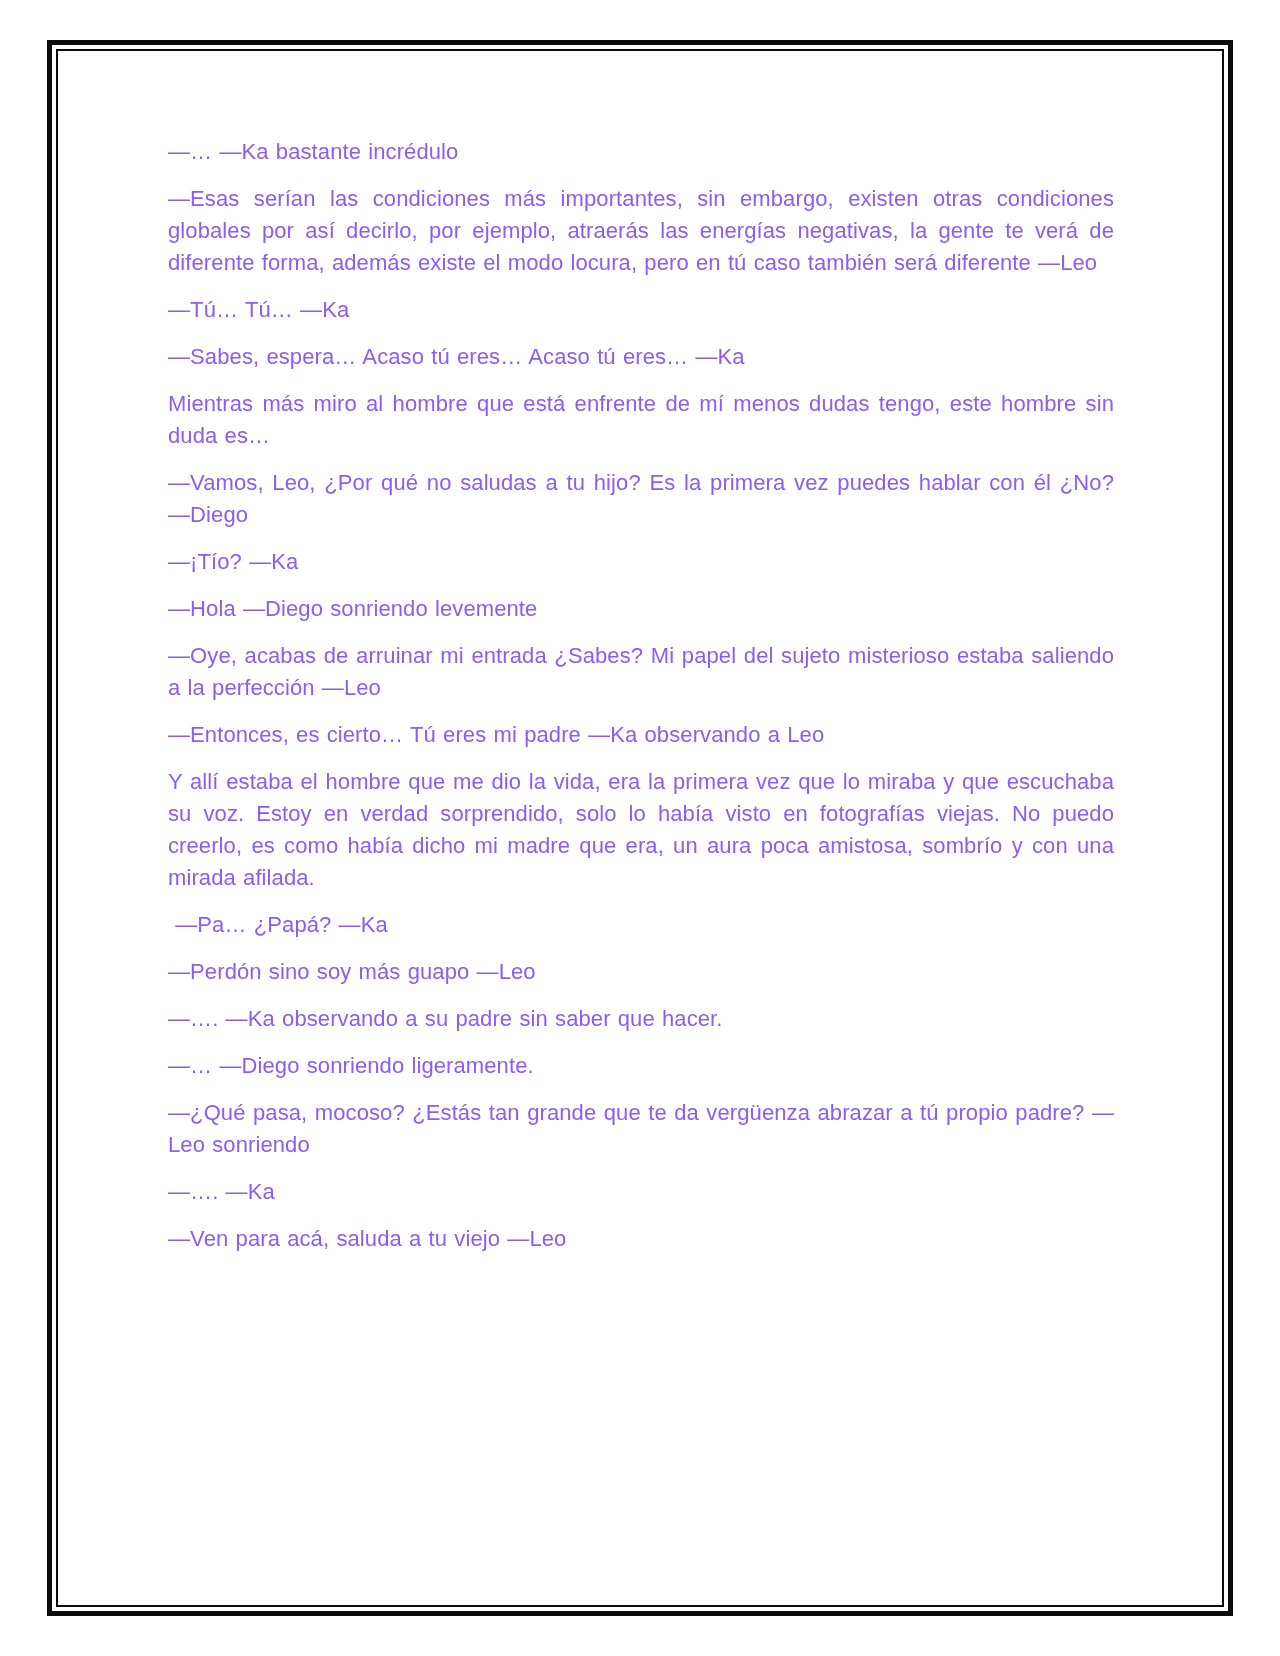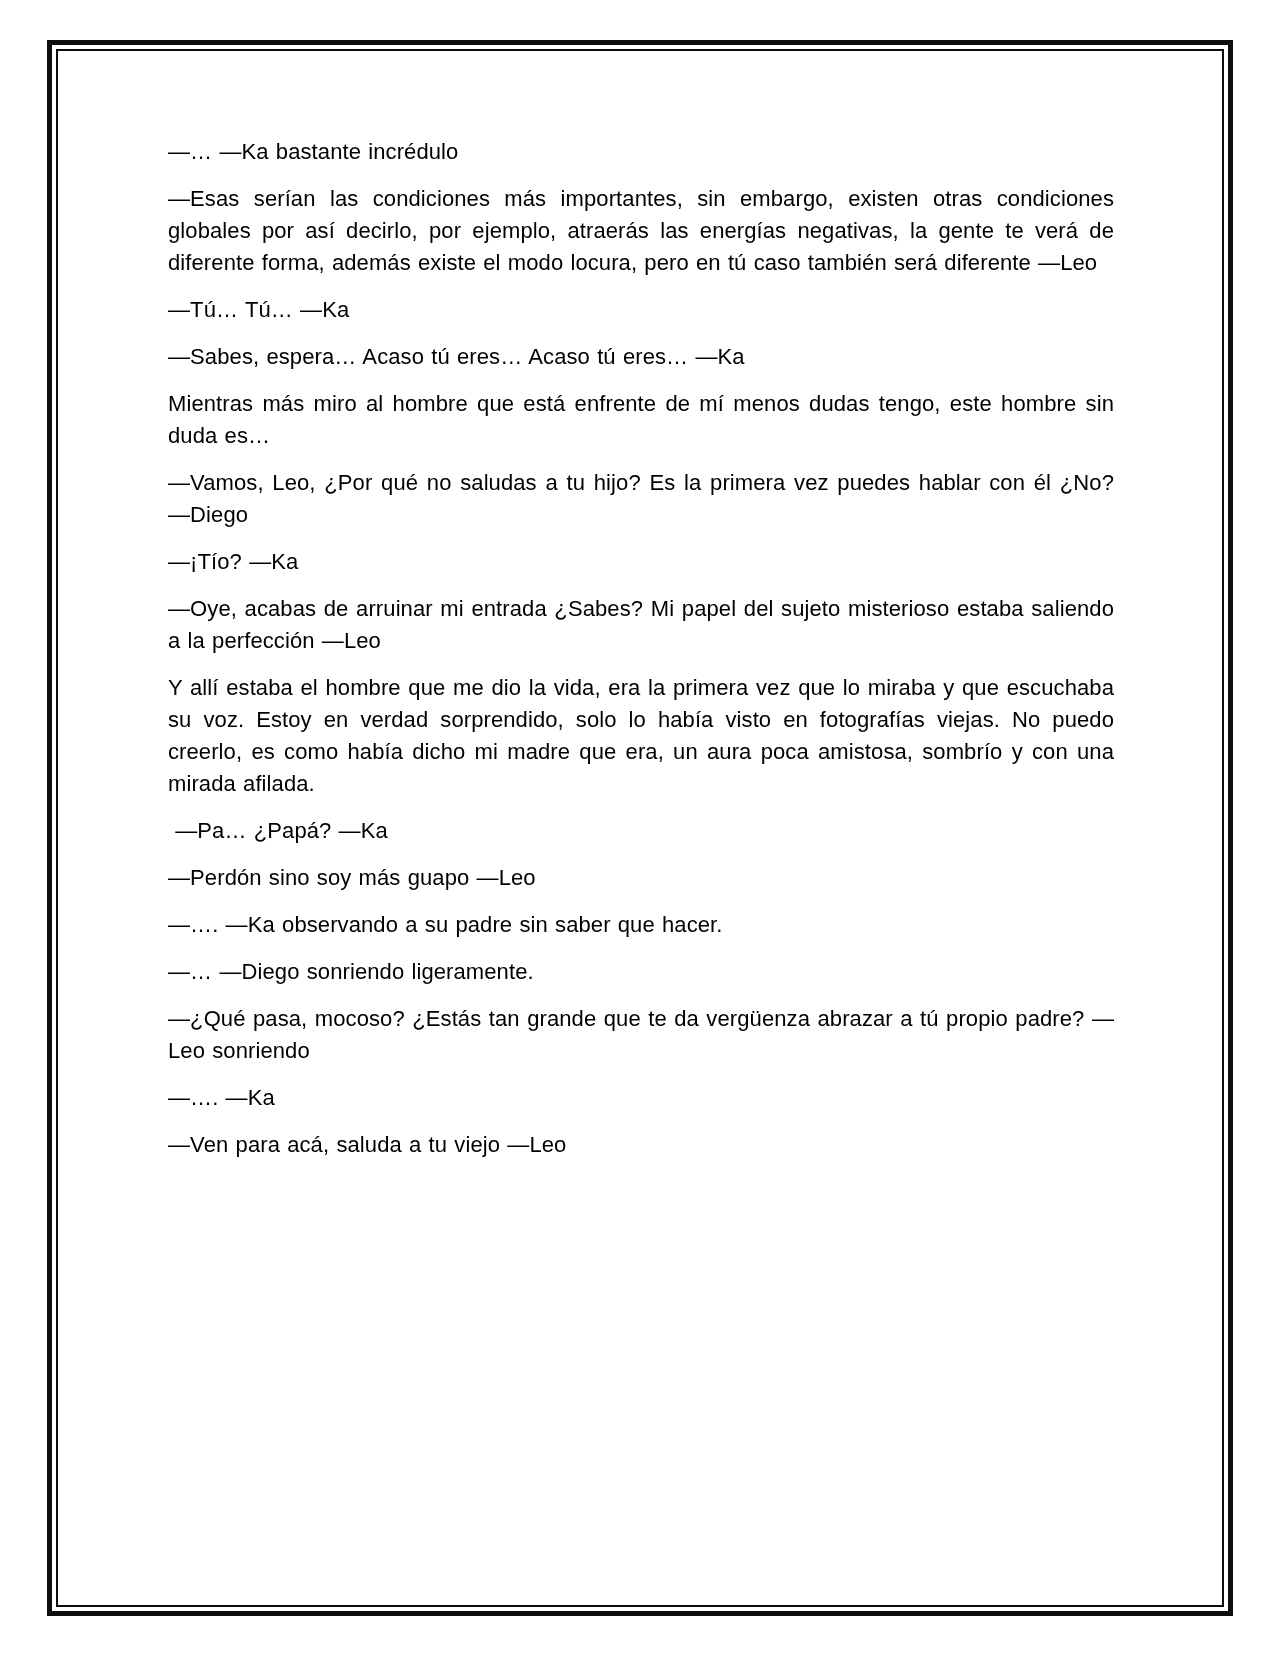--- a/index.html
+++ b/index.html
@@ -6,21 +6,21 @@
     margin: 0;
     padding: 0;
     background: #ffffff;
   }
   .page {
     position: relative;
     width: 1280px;
     height: 1656px;
     background: #ffffff;
     font-family: "Liberation Sans", "DejaVu Sans", sans-serif;
-    color: #000000;
+    color: #8b5cf6;
     overflow: hidden;
   }
   .frame-outer {
     position: absolute;
     left: 47px;
     top: 40px;
     right: 47px;
     bottom: 40px;
     border: 5px solid #0d0d0d;
   }
@@ -59,21 +59,23 @@
   </div>
 
   <div class="content">
     <p>—… —Ka bastante incrédulo</p>
     <p>—Esas serían las condiciones más importantes, sin embargo, existen otras condiciones globales por así decirlo, por ejemplo, atraerás las energías negativas, la gente te verá de diferente forma, además existe el modo locura, pero en tú caso también será diferente —Leo</p>
     <p>—Tú… Tú… —Ka</p>
     <p>—Sabes, espera… Acaso tú eres… Acaso tú eres… —Ka</p>
     <p>Mientras más miro al hombre que está enfrente de mí menos dudas tengo, este hombre sin duda es…</p>
     <p>—Vamos, Leo, ¿Por qué no saludas a tu hijo? Es la primera vez puedes hablar con él ¿No? —Diego</p>
     <p>—¡Tío? —Ka</p>
+    <p>—Hola —Diego sonriendo levemente</p>
     <p>—Oye, acabas de arruinar mi entrada ¿Sabes? Mi papel del sujeto misterioso estaba saliendo a la perfección —Leo</p>
+    <p>—Entonces, es cierto… Tú eres mi padre —Ka observando a Leo</p>
     <p>Y allí estaba el hombre que me dio la vida, era la primera vez que lo miraba y que escuchaba su voz. Estoy en verdad sorprendido, solo lo había visto en fotografías viejas. No puedo creerlo, es como había dicho mi madre que era, un aura poca amistosa, sombrío y con una mirada afilada.</p>
     <p>&nbsp;—Pa… ¿Papá? —Ka</p>
     <p>—Perdón sino soy más guapo —Leo</p>
     <p>—…. —Ka observando a su padre sin saber que hacer.</p>
     <p>—… —Diego sonriendo ligeramente.</p>
     <p>—¿Qué pasa, mocoso? ¿Estás tan grande que te da vergüenza abrazar a tú propio padre? —Leo sonriendo</p>
     <p>—…. —Ka</p>
     <p>—Ven para acá, saluda a tu viejo —Leo</p>
   </div>
 </div>

